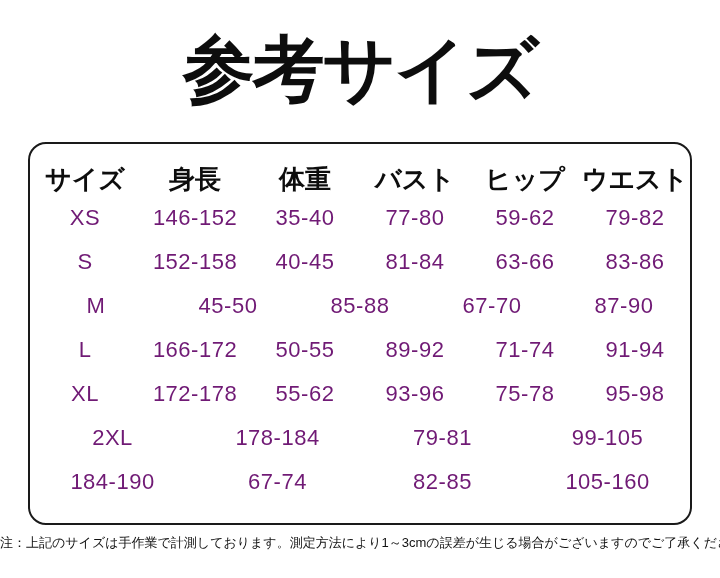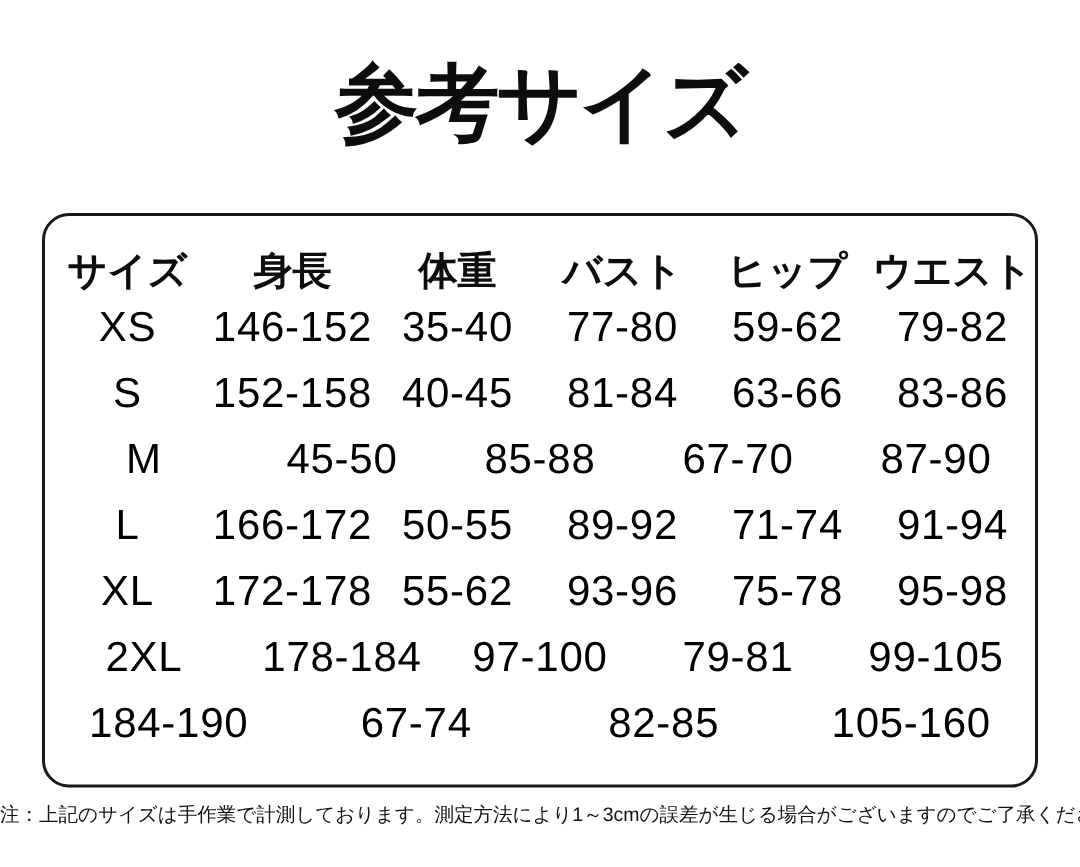--- a/index.html
+++ b/index.html
@@ -16,21 +16,21 @@
     background: #ffffff;
     overflow: hidden;
   }
   .title {
     position: absolute;
     top: 34px;
     left: 0;
     width: 720px;
     margin: 0;
     text-align: center;
-    font-size: 56px;
+    font-size: 72px;
     line-height: 70px;
     font-weight: 700;
     letter-spacing: -2px;
     color: #0d0d0d;
   }
   .size-box {
     position: absolute;
     left: 28px;
     top: 142px;
     width: 664px;
@@ -50,28 +50,29 @@
     text-align: center;
     white-space: nowrap;
     overflow: visible;
   }
   .hcell {
     height: 32px;
     line-height: 32px;
     font-size: 26px;
     font-weight: 700;
     color: #0d0d0d;
+    font-family: Liberation Serif, serif;
   }
   .dcell {
     height: 44px;
     line-height: 44px;
-    font-size: 28px;
+    font-size: 22px;
     font-weight: 400;
     letter-spacing: 0.5px;
-    color: #000000;
+    color: #701a75;
   }
   .footnote {
     position: absolute;
     top: 534px;
     left: 0;
     width: 720px;
     margin: 0;
     text-align: center;
     font-size: 13px;
     line-height: 17px;
@@ -131,21 +132,20 @@
           <div class="cell dcell">XL</div>
           <div class="cell dcell">172-178</div>
           <div class="cell dcell">55-62</div>
           <div class="cell dcell">93-96</div>
           <div class="cell dcell">75-78</div>
           <div class="cell dcell">95-98</div>
         </div>
         <div class="trow">
           <div class="cell dcell">2XL</div>
           <div class="cell dcell">178-184</div>
-          <div class="cell dcell">97-100</div>
           <div class="cell dcell">79-81</div>
           <div class="cell dcell">99-105</div>
         </div>
         <div class="trow">
           <div class="cell dcell">184-190</div>
           <div class="cell dcell">67-74</div>
           <div class="cell dcell">82-85</div>
           <div class="cell dcell">105-160</div>
         </div>
       </div>

